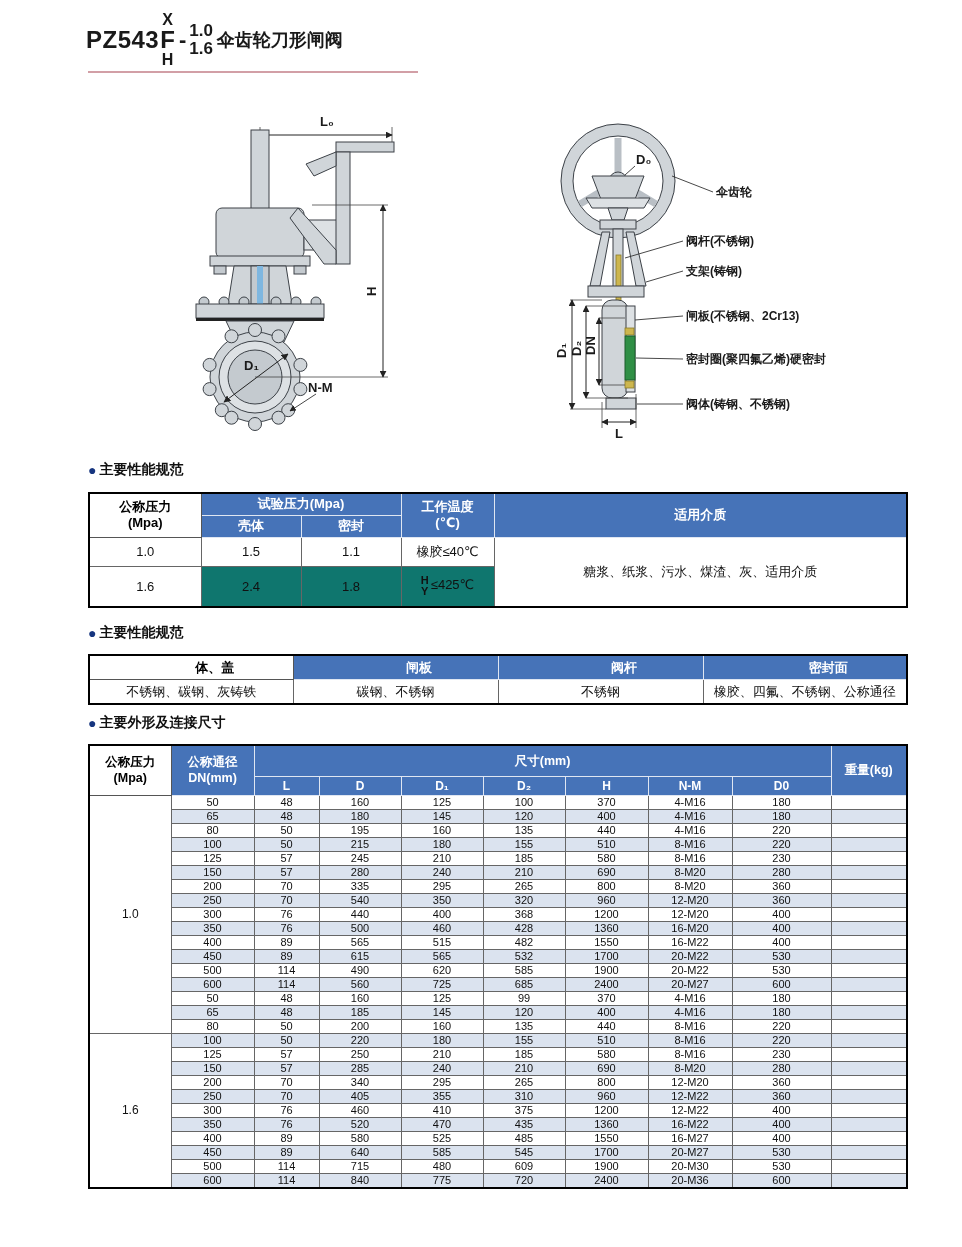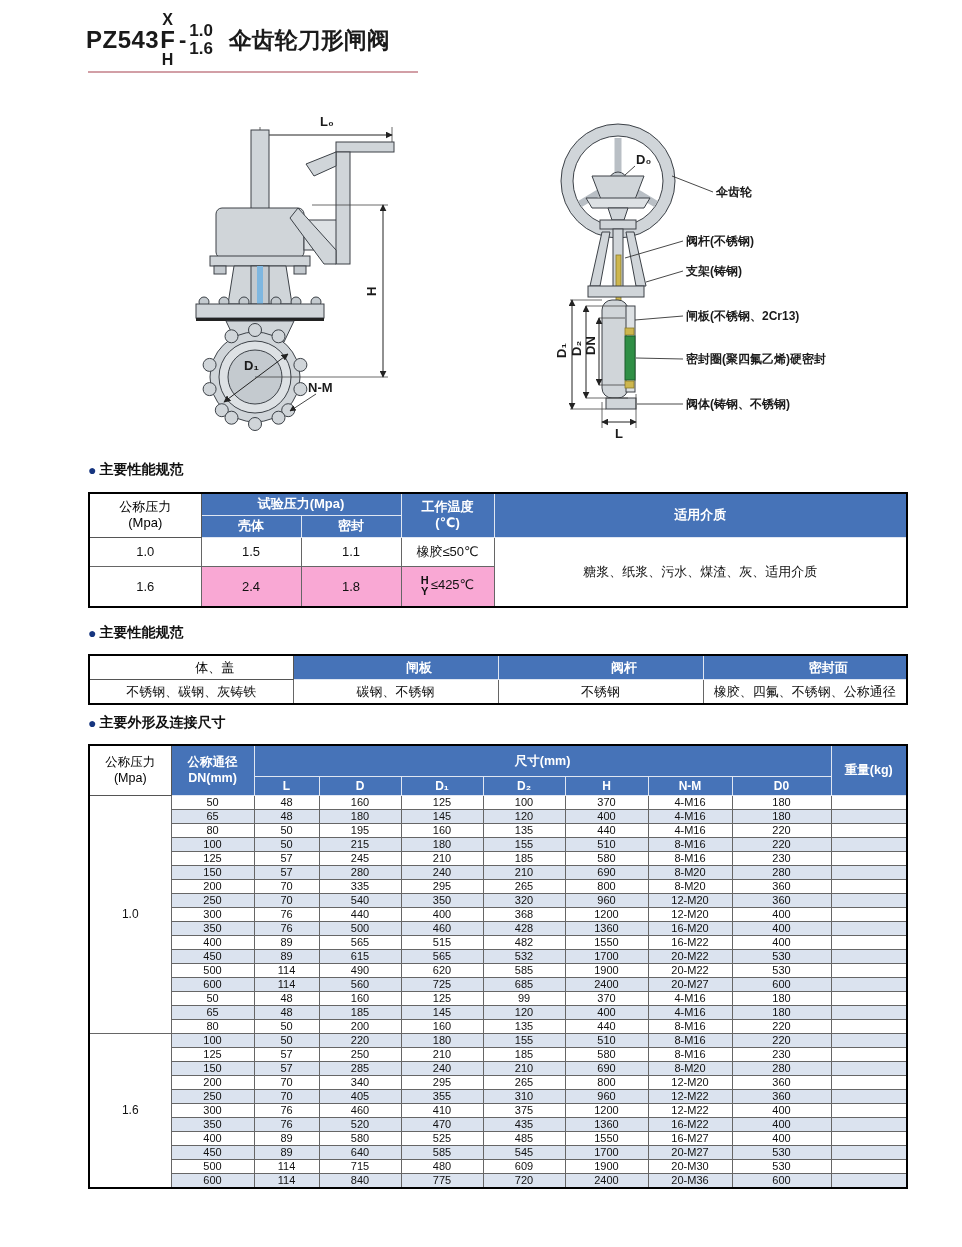--- a/index.html
+++ b/index.html
@@ -8,41 +8,41 @@
 
   
   .doc-title{position:absolute;left:86px;top:12px;display:flex;align-items:center;
              font-weight:bold;color:#1a1a1a;}
   .series{font-size:24px;letter-spacing:.5px;}
   .stack3{display:flex;flex-direction:column;align-items:center;line-height:1;margin:0 1px;}
   .stack3 .small{font-size:16px;}
   .stack3 .big{font-size:24px;}
   .dash{font-size:22px;margin:0 3px;}
   .frac2{display:flex;flex-direction:column;align-items:center;line-height:1.08;font-size:17px;}
-  .cname{font-size:23px;margin-left:16px;}
+  .cname{font-size:18px;margin-left:4px;}
   .title-rule{position:absolute;left:88px;top:71px;width:330px;height:2px;background:#d29fa6;}
 
   
   .section-title{position:absolute;left:88px;font-size:14px;font-weight:bold;color:#111;
                  display:flex;align-items:center;}
   .bullet{color:#16357f;font-size:14px;margin-right:3px;line-height:1;}
 
   
   table{border-collapse:collapse;table-layout:fixed;}
   .dtab{position:absolute;left:88px;width:818px;border:2px solid #000;background:#fff;}
   .dtab th,.dtab td{text-align:center;vertical-align:middle;overflow:hidden;}
   .blue-th{background:#4673b8;color:#fff;font-weight:bold;border:1px solid #dfe6f2;}
-  .white-th{background:#fff;color:#000;font-weight:normal;border:1px solid #555;}
+  .white-th{background:#fff;color:#000;font-weight:bold;border:1px solid #555;}
   .dtab td{border:1px solid #666;background:#fff;}
 
   .t1{top:492px;font-size:13px;}
   .t1 th{font-size:13px;}
   .t1 .hr1{height:22px;} .t1 .hr2{height:22px;}
   .t1 .r1 td{height:26px;}
-  .t1 .r2 td{height:37px;background:#f9a8d4;}
+  .t1 .r2 td{height:37px;background:#0f766e;}
   .t1 .r2 td:first-child{background:#fff;}
   .t1 td.media-cell{background:#fff;font-size:13px;}
   .hy{display:inline-flex;flex-direction:column;line-height:1;font-size:11px;
       vertical-align:middle;margin-right:2px;font-weight:bold;}
   .two-line{line-height:1.25;}
 
   .t2{top:654px;font-size:13px;}
   .t2 th{height:21px;font-size:13px;padding-left:48px;}
   .t2 td{height:21px;}
 
@@ -253,21 +253,21 @@
       <tr class="hr2">
         <th class="blue-th">壳体</th>
         <th class="blue-th">密封</th>
       </tr>
     </thead>
     <tbody>
       <tr class="r1">
         <td>1.0</td>
         <td>1.5</td>
         <td>1.1</td>
-        <td>橡胶≤50℃</td>
+        <td>橡胶≤40℃</td>
         <td rowspan="2" class="media-cell">糖浆、纸浆、污水、煤渣、灰、适用介质</td>
       </tr>
       <tr class="r2">
         <td>1.6</td>
         <td>2.4</td>
         <td>1.8</td>
         <td>
           <span class="hy">
             <span>H</span>
             <span>Y</span>

